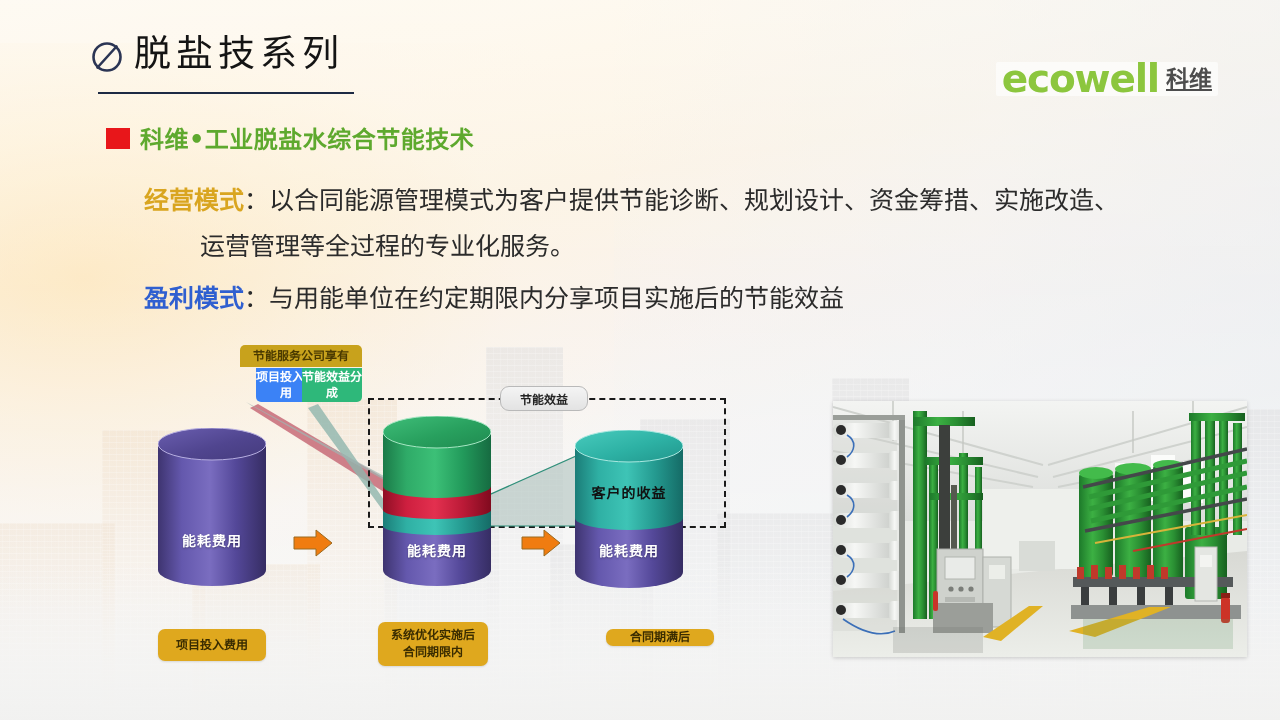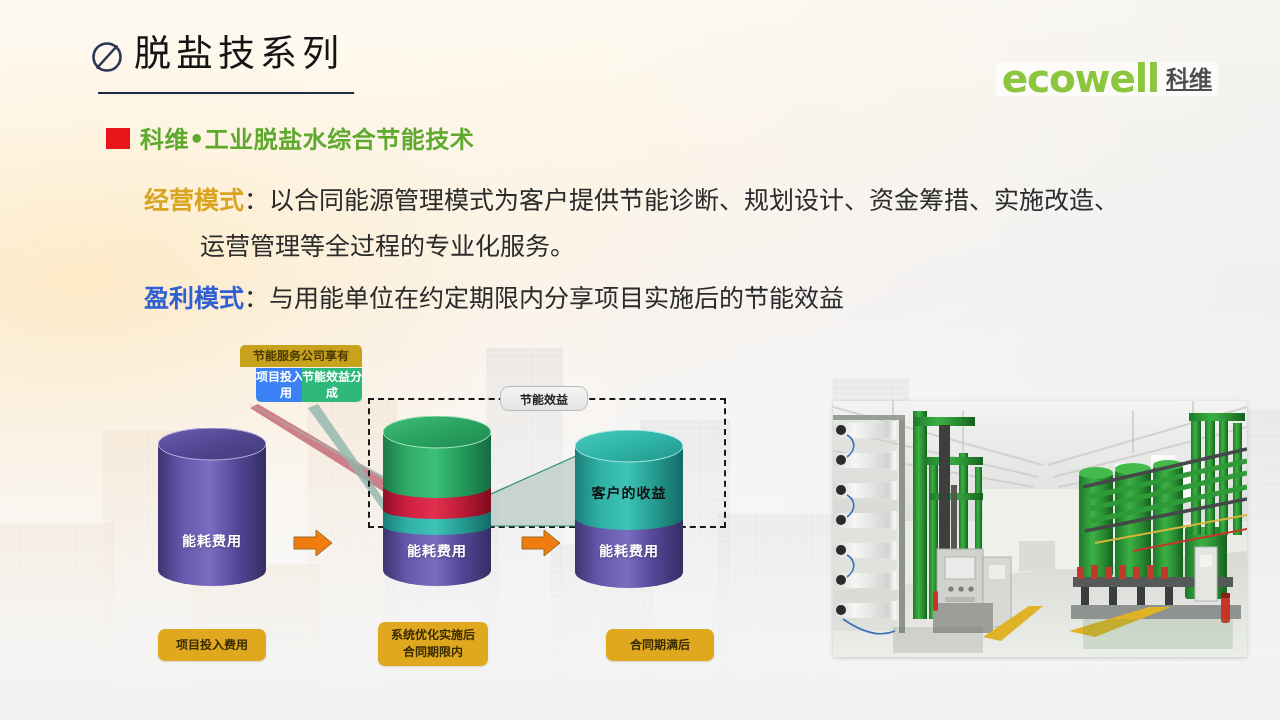--- a/index.html
+++ b/index.html
@@ -408,21 +408,21 @@
 
     <div class="bottomlbl" style="left:158px; top:299px; width:108px; height:32px;">
       <span>项目投入费用</span>
     </div>
 
     <div class="bottomlbl" style="left:378px; top:292px; width:110px; height:44px;">
       <span>系统优化实施后</span>
       <span>合同期限内</span>
     </div>
 
-    <div class="bottomlbl" style="left:606px; top:299px; width:108px; height:32px;">
+    <div class="bottomlbl" style="left:606px; top:299px; width:108px; height:17px;">
       <span>合同期满后</span>
     </div>
   </div>
 
   <div id="photo">
     <svg viewBox="0 0 414 256" width="414" height="256" preserveAspectRatio="none">
       <defs>
         <linearGradient id="ceil" x1="0" y1="0" x2="0" y2="1">
           <stop offset="0%" stop-color="#f3f4f2"></stop>
           <stop offset="100%" stop-color="#dcdedb"></stop>

